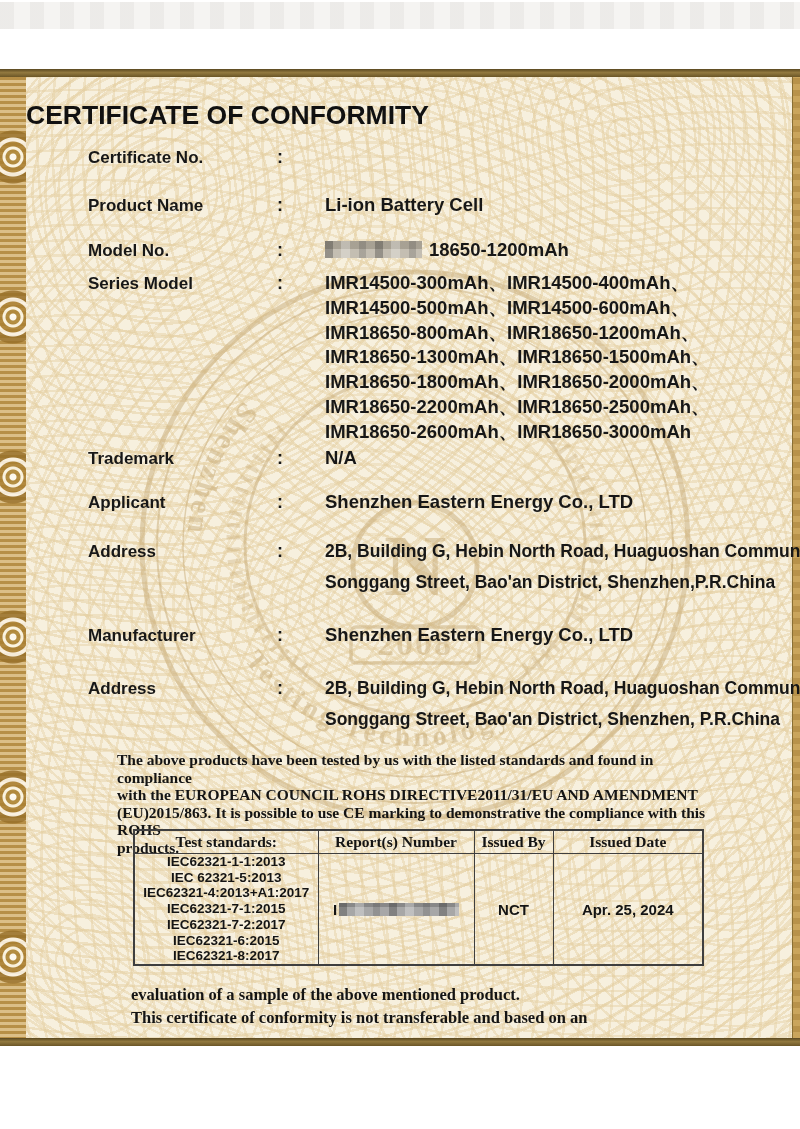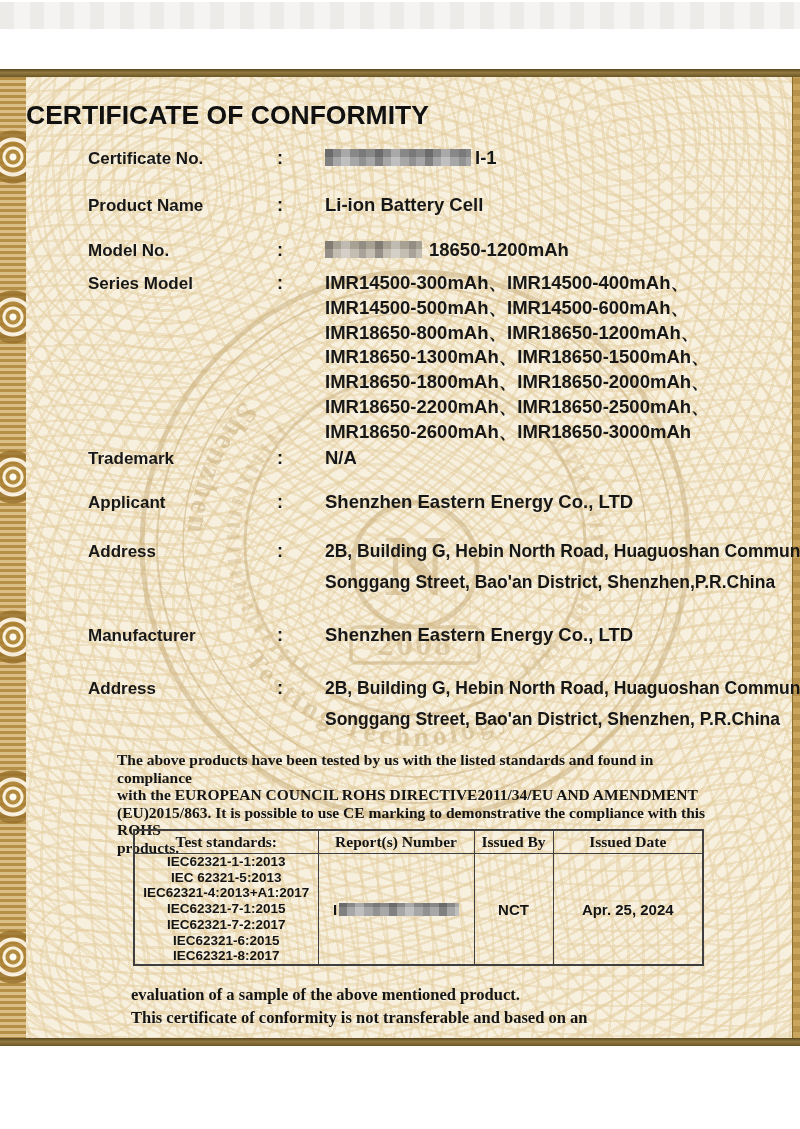--- a/index.html
+++ b/index.html
@@ -97,21 +97,20 @@
     </text>
     <text x="280" y="330" text-anchor="middle" font-family="Liberation Serif, serif" font-weight="bold" font-size="86" fill="#c9ad7a">N</text>
     <text x="280" y="390" text-anchor="middle" font-family="Liberation Serif, serif" font-weight="bold" font-size="34" letter-spacing="2" fill="#c9ad7a">2008</text>
   </svg>
 
   <div class="title">CERTIFICATE OF CONFORMITY</div>
 
   <div class="row" style="top:147px;">
     <span class="lbl">Certificate No.</span>
     <span class="col">:</span>
-    <span class="val"><span class="px px-cert"></span><span>I-1</span></span>
   </div>
 
   <div class="row" style="top:194px;">
     <span class="lbl">Product Name</span>
     <span class="col">:</span>
     <span class="val">Li-ion Battery Cell</span>
   </div>
 
   <div class="row" style="top:239px;">
     <span class="lbl">Model No.</span>
@@ -164,21 +163,21 @@
     <span class="lbl">Address</span>
     <span class="col">:</span>
     <span class="val lines-addr">
       <span class="ln">2B, Building G, Hebin North Road, Huaguoshan Community,</span>
       <span class="ln">Songgang Street, Bao'an District, Shenzhen, P.R.China</span>
     </span>
   </div>
 
   <div class="para">
     <span class="ln">The above products have been tested by us with the listed standards and found in compliance</span>
-    <span class="ln">with the EUROPEAN COUNCIL ROHS DIRECTIVE2011/34/EU AND AMENDMENT</span>
+    <span class="ln">with the EUROPEAN COUNCIL ROHS DIRECTIVE2011/31/EU AND AMENDMENT</span>
     <span class="ln">(EU)2015/863. It is possible to use CE marking to demonstrative the compliance with this ROHS</span>
     <span class="ln">products.</span>
   </div>
 
   <table class="rpt">
     <colgroup>
       <col style="width:184px">
         <col style="width:156px">
         <col style="width:79px">
         <col style="width:150px">

